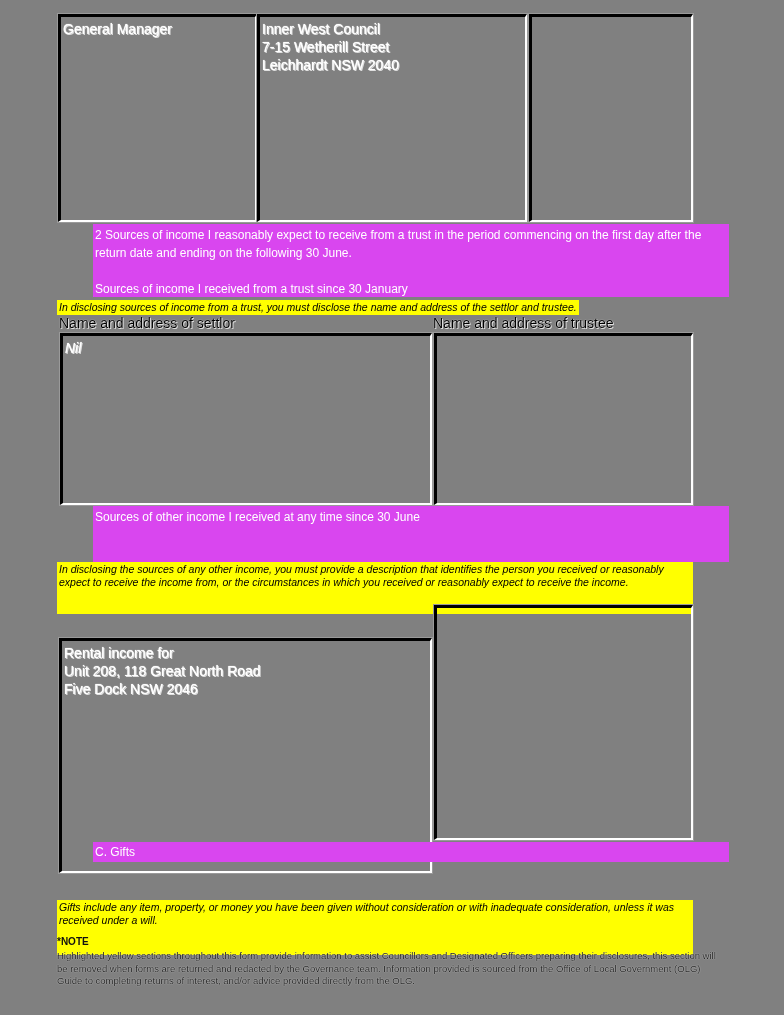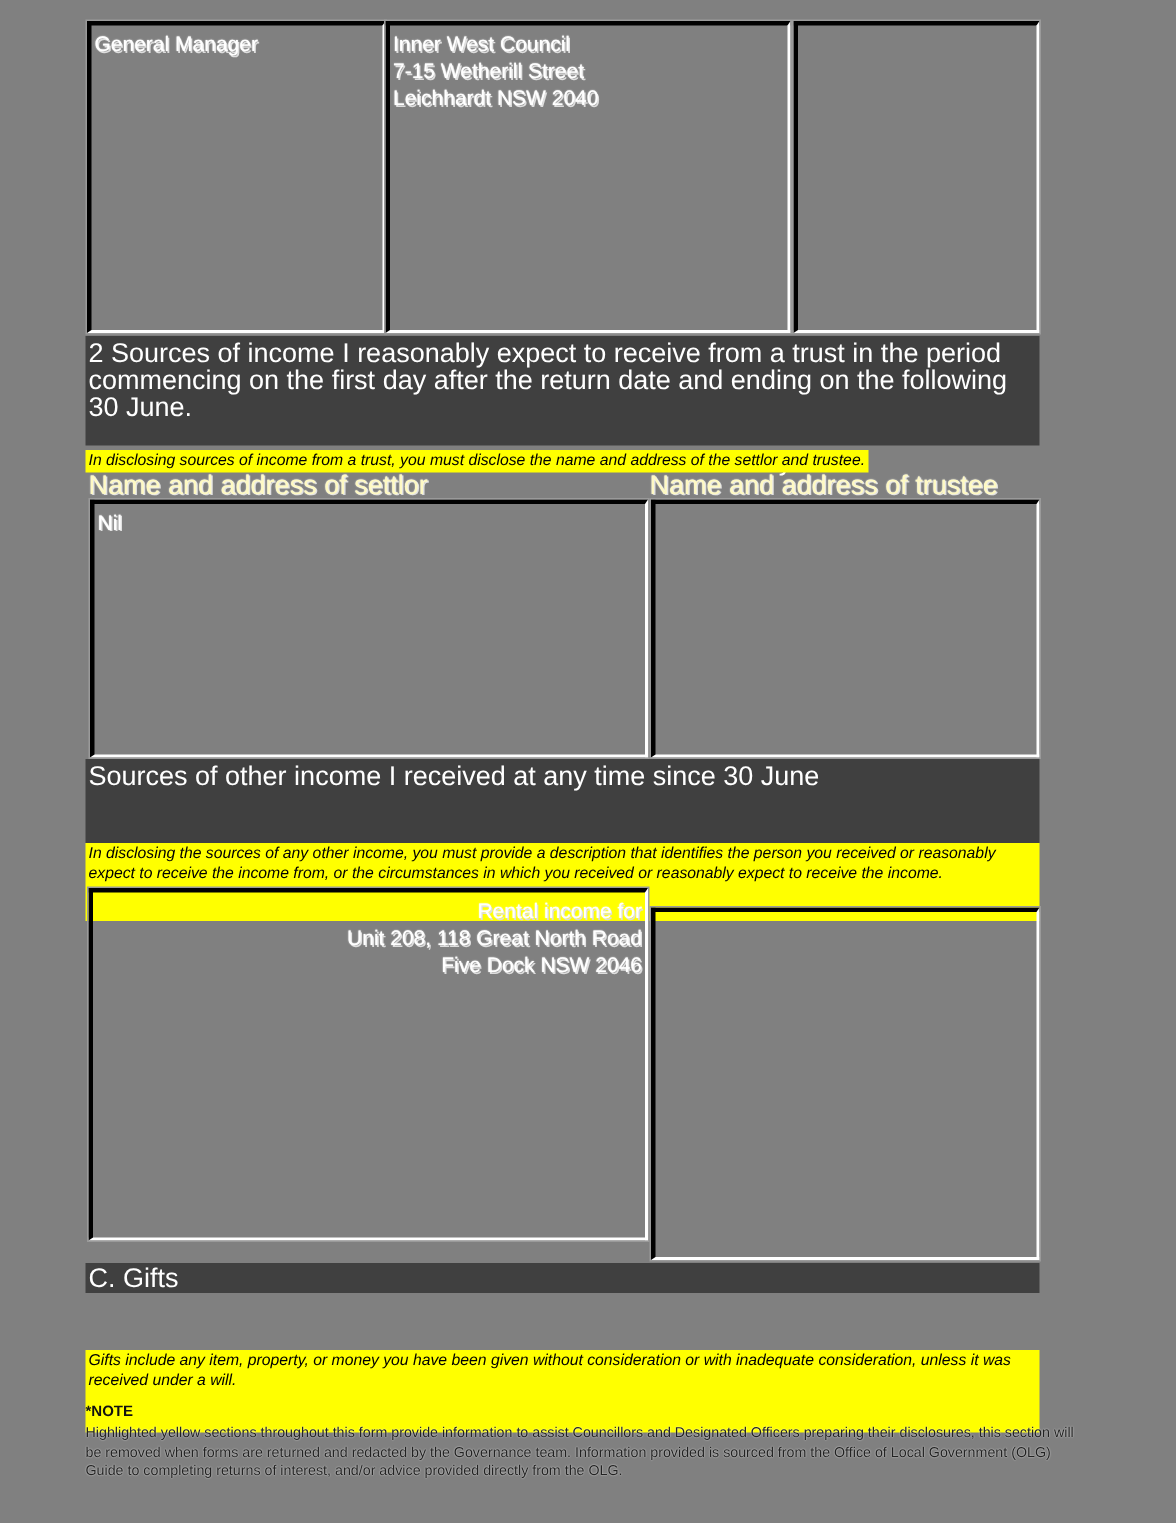--- a/index.html
+++ b/index.html
@@ -3,23 +3,23 @@
 <meta charset="utf-8">
 <style>
   html,body{margin:0;padding:0;}
   body{width:784px;height:1015px;background:#808080;position:relative;overflow:hidden;
        font-family:"Liberation Sans",sans-serif;}
   .abs{position:absolute;box-sizing:border-box;}
   .box{border-top:3px solid #000;border-left:3px solid #000;border-right:2px solid #fff;border-bottom:2px solid #fff;
        outline:1px solid #9a9a9a;}
   .boxtxt{font-size:14px;line-height:18px;color:#ffffff;padding:3px 2px;white-space:pre-line;
           text-shadow:0 0 1px #fff, 1px 1px 0 #ddd;}
-  .hdr{background:#404040;color:#fff;font-size:18px;line-height:18px;padding:2px 2px;}
+  .hdr{background:#d946ef;color:#fff;font-size:12px;line-height:18px;padding:2px 2px;margin-left:36px;}
   .yellow{background:#ffff00;color:#000;font-size:10.5px;line-height:13px;font-style:italic;padding:1px 2px;}
-  .lbl{font-size:18px;line-height:18px;color:#fef9c3;text-shadow:0 0 1px #fff,1px 1px 0 #ddd;padding:0 2px;}
+  .lbl{font-size:14px;line-height:18px;color:#000000;text-shadow:0 0 1px #fff,1px 1px 0 #ddd;padding:0 2px;}
   .note-title{font-size:10px;font-weight:bold;color:#111;}
   .note{font-size:9.5px;line-height:12.5px;color:#222;text-shadow:0 0 1px #fff;}
 </style>
 </head>
 <body>
 
 <div class="abs box" style="left:58px;top:14px;width:199px;height:208px;">
   <div class="boxtxt">General Manager</div>
 </div>
 <div class="abs box" style="left:257px;top:14px;width:270px;height:208px;">
@@ -34,32 +34,32 @@
 <div class="abs hdr" style="left:57px;top:224px;width:636px;height:73px;">
   <div>2 Sources of income I reasonably expect to receive from a trust in the period commencing on the first day after the return date and ending on the following 30 June.</div>
   <div style="height:18px;"></div>
   <div>Sources of income I received from a trust since 30 January</div>
 </div>
 <div class="abs" style="left:57px;top:297px;">
   <span class="yellow" style="display:inline-block;">In disclosing sources of income from a trust, you must disclose the name and address of the settlor and trustee.</span>
 </div>
 <div class="abs lbl" style="left:57px;top:314px;width:374px;">Name and address of settlor</div>
 <div class="abs lbl" style="left:431px;top:314px;width:262px;">Name and address of trustee</div>
-<div class="abs box" style="left:60px;top:333px;width:372px;height:172px;">
+<div class="abs box" style="left:60px;top:333px;width:372px;height:172px;font-style:italic;">
   <div class="boxtxt">Nil</div>
 </div>
 <div class="abs box" style="left:434px;top:333px;width:259px;height:172px;">
   <div class="boxtxt"></div>
 </div>
 
 <div class="abs hdr" style="left:57px;top:506px;width:636px;height:56px;">
   <div>Sources of other income I received at any time since 30 June</div>
 </div>
 <div class="abs yellow" style="left:57px;top:562px;width:636px;height:52px;">In disclosing the sources of any other income, you must provide a description that identifies the person you received or reasonably expect to receive the income from, or the circumstances in which you received or reasonably expect to receive the income.</div>
-<div class="abs box" style="left:59px;top:592px;width:373px;height:235px;text-align:right;">
+<div class="abs box" style="left:59px;top:638px;width:373px;height:235px;">
   <div class="boxtxt">Rental income for
 Unit 208, 118 Great North Road
 Five Dock NSW 2046</div>
 </div>
 <div class="abs box" style="left:434px;top:605px;width:259px;height:235px;">
   <div class="boxtxt"></div>
 </div>
 
 <div class="abs hdr" style="left:57px;top:842px;width:636px;height:20px;padding-top:1px;">
   <span>C. Gifts</span>

